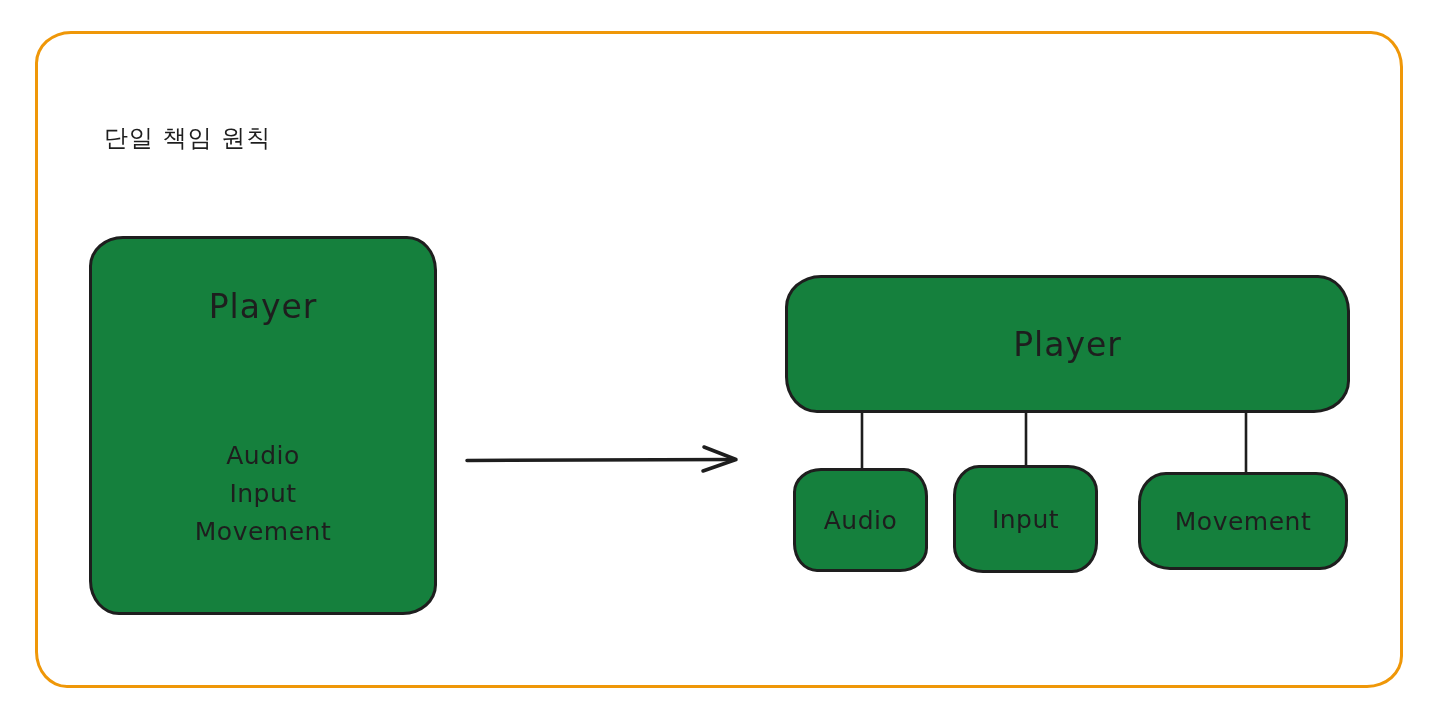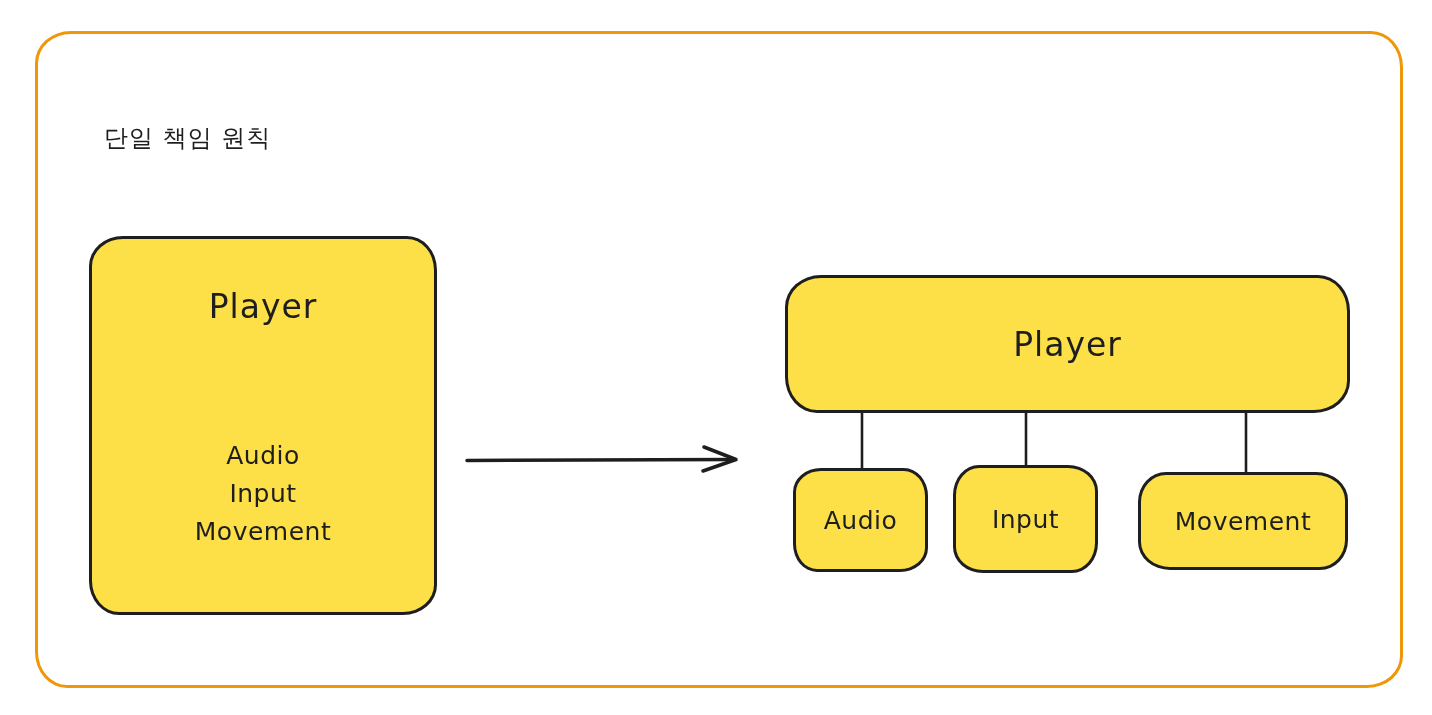--- a/index.html
+++ b/index.html
@@ -43,21 +43,21 @@
   }
   .title .en {
     font-size: 26px;
     letter-spacing: 0.5px;
   }
   
   .hand-box {
     position: absolute;
     border: 3px solid #1e1e1e;
     box-sizing: border-box;
-    background: #fde047;
+    background: #15803d;
   }
   .before-box {
     left: 89px;
     top: 236px;
     width: 348px;
     height: 379px;
     border-radius: 34px 30px 34px 30px / 30px 34px 30px 34px;
   }
   .before-box .box-title {
     position: absolute;

